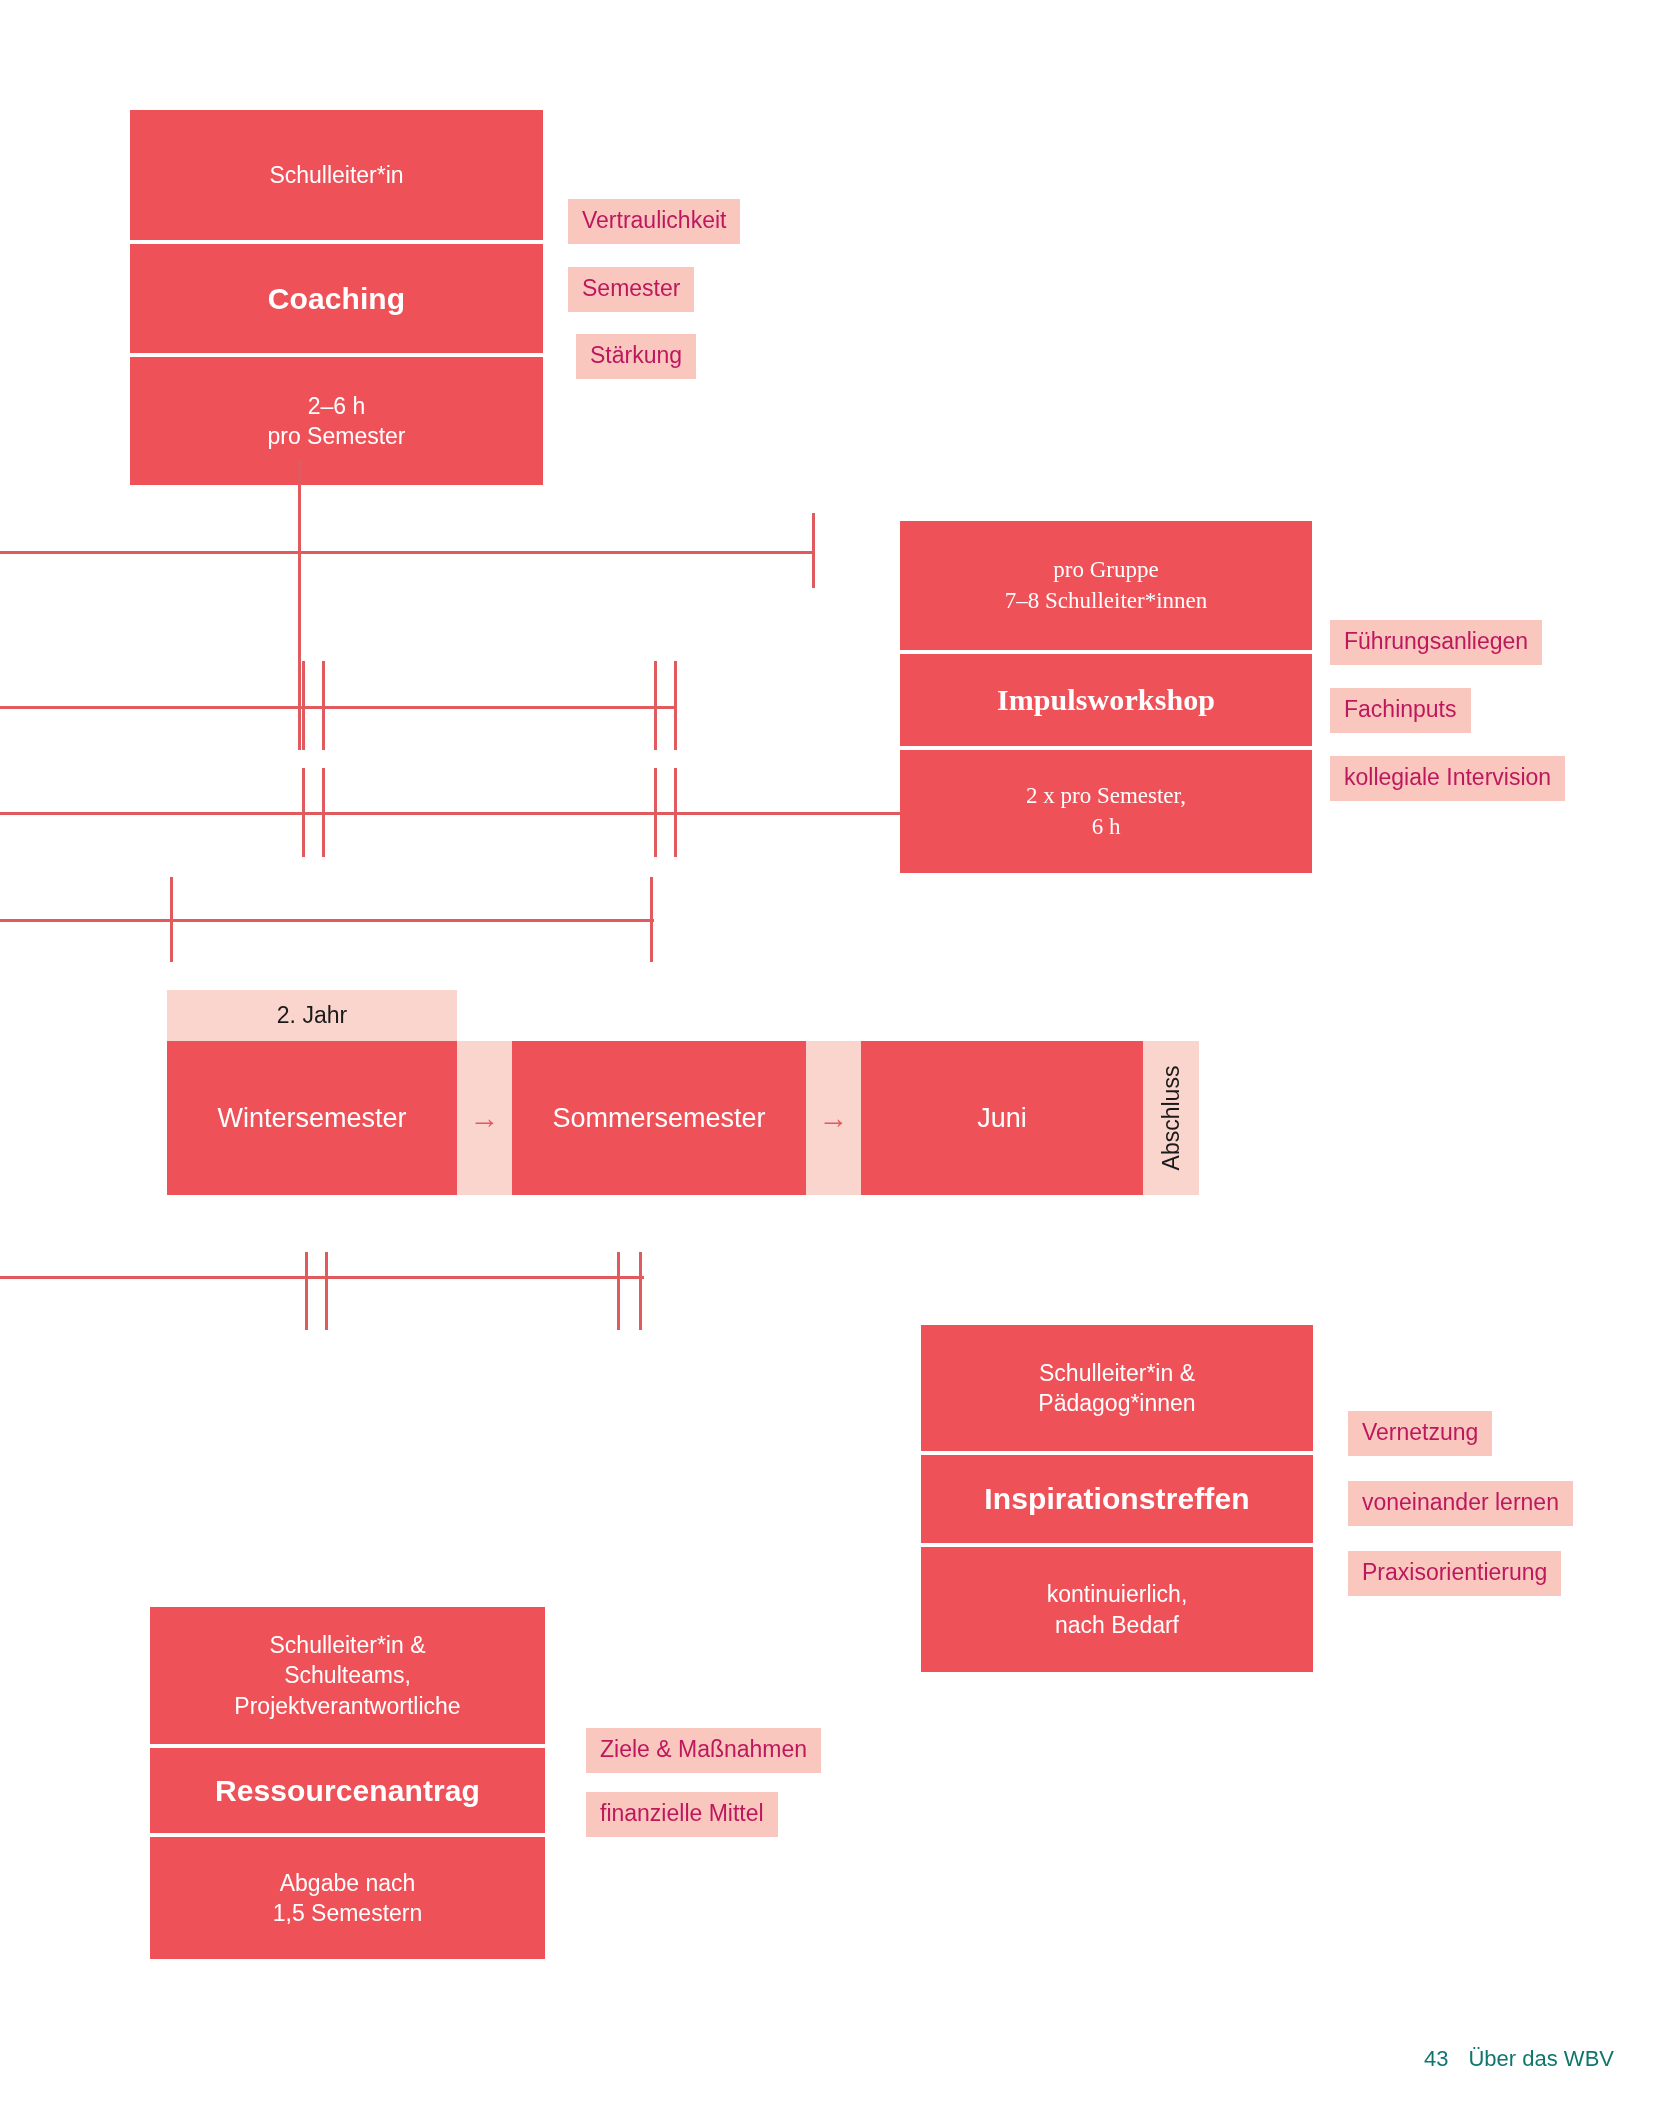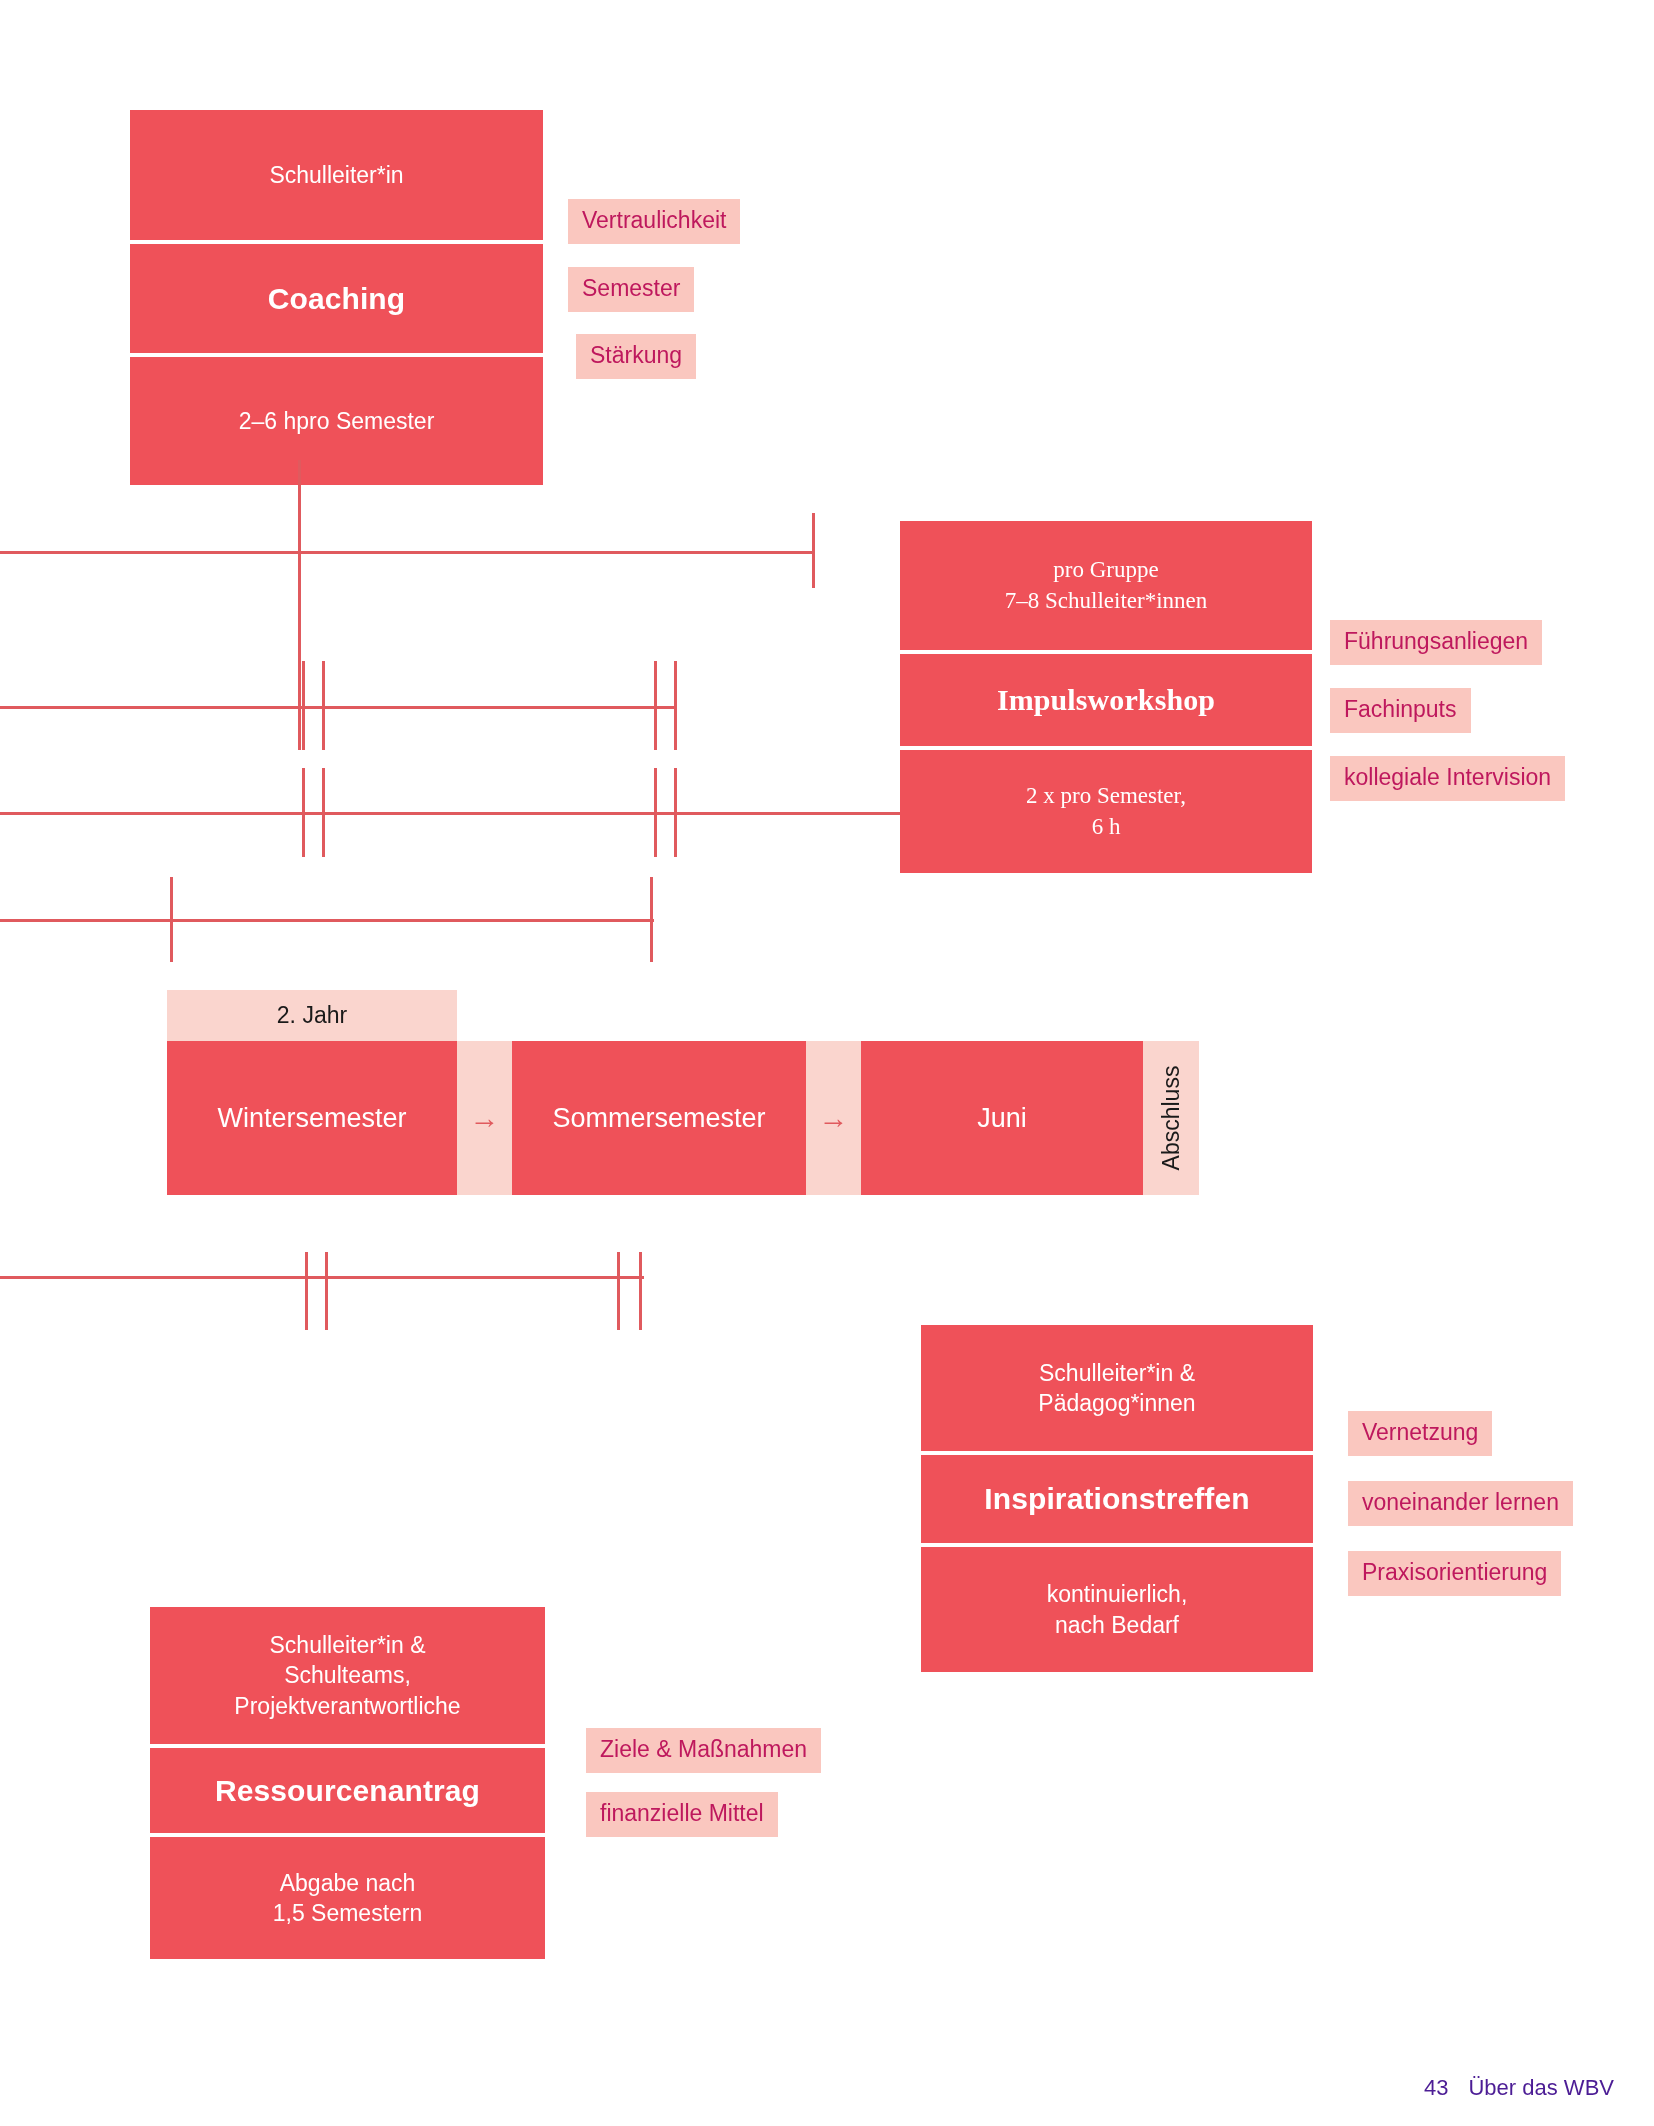--- a/index.html
+++ b/index.html
@@ -129,41 +129,40 @@
     left: 50%;
     top: 50%;
     transform: translate(-50%, -50%) rotate(-90deg);
     white-space: nowrap;
   }
 
   
   .footer {
     position: absolute;
     font-size: 22px;
-    color: #4c1d95;
+    color: #0f766e;
     white-space: nowrap;
-    margin-top: 29px;
   }
   .footer .pg { margin-right: 20px; }
 </style>
 </head>
 <body>
 
 <div id="page">
 
   <div class="card" style="left:130px; top:110px; width:413px;">
     <div class="card-seg seg-who" style="height:130px;">
       <span>Schulleiter*in</span>
     </div>
     <div class="seg-gap"></div>
     <div class="card-seg seg-title" style="height:109px;">
       <span>Coaching</span>
     </div>
     <div class="seg-gap"></div>
-    <div class="card-seg seg-when" style="height:128px; flex-direction:row;">
+    <div class="card-seg seg-when" style="height:128px; flex-direction:column;">
       <span>2–6 h</span>
       <span>pro Semester</span>
     </div>
   </div>
 
   <div class="tag" style="left:568px; top:199px;">
     <span>Vertraulichkeit</span>
   </div>
   <div class="tag" style="left:568px; top:267px;">
     <span>Semester</span>

